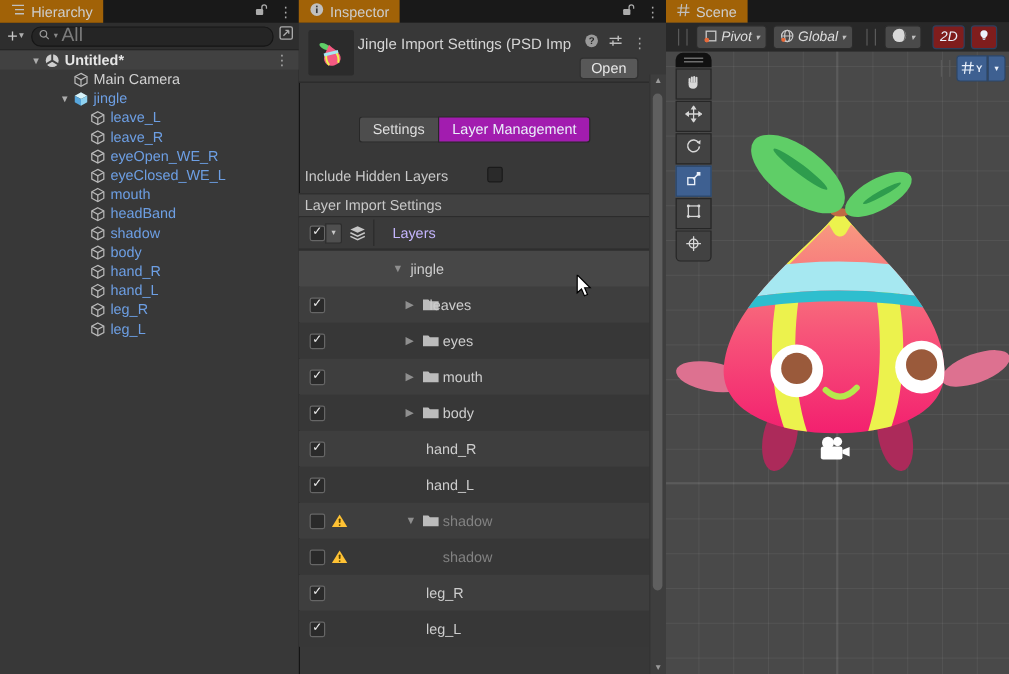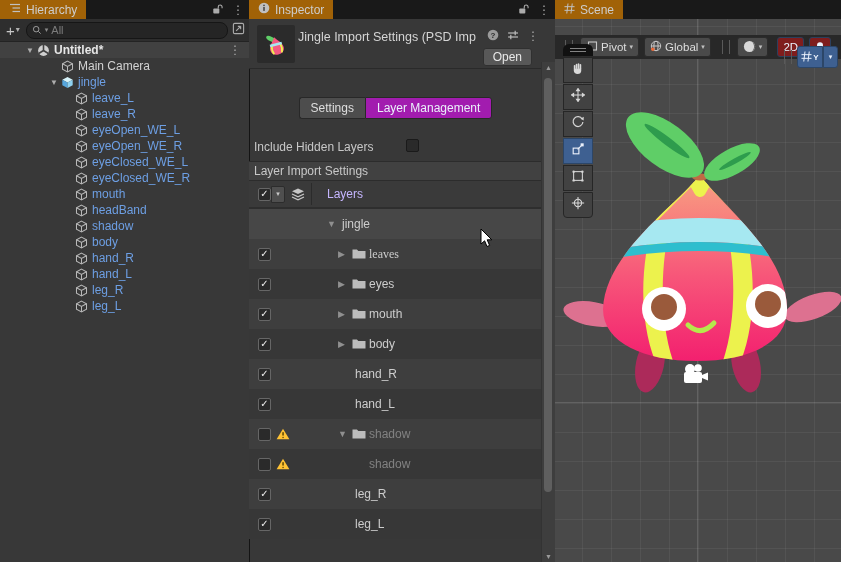--- a/index.html
+++ b/index.html
@@ -13,21 +13,21 @@
   .tabbar{height:19px;background:#191919;display:flex;align-items:stretch;position:relative;}
   .tab{display:flex;align-items:center;gap:5px;padding:0 9px;font-size:12px;color:#CDCDCD;background:#a16207;}
   .tab.inactive{background:#2B2B2B;color:#9C9C9C;margin-left:2px;margin-top:24px;}
   .tabbar-right{position:absolute;right:5px;top:0;bottom:0;display:flex;align-items:center;gap:9px;}
   .kebab{color:#ABABAB;font-size:12px;line-height:1;}
   
   .h-toolbar{height:22px;background:#2E2E2E;border-bottom:1px solid #232323;display:flex;align-items:center;padding:0 4px;gap:4px;}
   .add-btn{display:flex;align-items:center;color:#C8C8C8;font-size:15px;line-height:1;padding:0 2px;}
   .add-btn .dd{font-size:8px;color:#AFAFAF;margin-left:1px;}
   .search-box{flex:1;height:15px;background:#252525;border:1px solid #161616;border-radius:8px;display:flex;align-items:center;padding:0 5px;gap:3px;}
-  .search-box .ph{font-size:11px;color:#7C7C7C;}
+  .search-box .ph{font-size:16px;color:#7C7C7C;}
   .search-box .dd{font-size:7px;color:#8A8A8A;}
   .tree{font-size:12px;}
   .h-row{height:16px;display:flex;align-items:center;white-space:nowrap;}
   .h-row .arrow{width:12px;font-size:8px;color:#ADADAD;text-align:center;flex:none;}
   .h-row .icon{width:15px;flex:none;display:flex;align-items:center;justify-content:center;}
   .h-row .lbl{margin-left:3px;color:#D2D2D2;}
   .h-row .lbl.blue{color:#6D9FE4;}
   .scene-row{background:#414141;position:relative;}
   .scene-row .lbl{color:#E6E6E6;font-weight:bold;}
   .scene-row .kebab{position:absolute;right:8px;}
@@ -67,21 +67,21 @@
   .insp-scroll .up{position:absolute;top:2px;left:0;right:0;text-align:center;font-size:7px;color:#9A9A9A;}
   .insp-scroll .down{position:absolute;bottom:2px;left:0;right:0;text-align:center;font-size:7px;color:#9A9A9A;}
   .insp-scroll .thumbbar{position:absolute;top:16px;left:2px;width:8px;height:414px;background:#5F5F5F;border-radius:4px;}
   
   .scene-content{position:absolute;left:0;right:0;top:19px;bottom:0;background:#494949;
     background-image:linear-gradient(rgba(255,255,255,0.055) 1px,transparent 1px),
                      linear-gradient(90deg,rgba(255,255,255,0.055) 1px,transparent 1px);
     background-size:29px 29px;background-position:27px 7px;overflow:hidden;}
   .axis-v{position:absolute;left:142px;top:0;bottom:0;width:1px;background:rgba(255,255,255,0.14);}
   .axis-h{position:absolute;top:383px;left:0;right:0;height:1px;background:rgba(255,255,255,0.14);}
-  .scene-toolbar{position:absolute;left:0;right:0;top:16px;height:24px;background:#282828;display:flex;align-items:center;padding:0 8px;gap:5px;box-sizing:border-box;}
+  .scene-toolbar{position:absolute;left:0;right:0;top:0;height:24px;background:#282828;display:flex;align-items:center;padding:0 8px;gap:5px;box-sizing:border-box;font-style:italic;}
   .tb-handle{width:6px;height:14px;border-left:1px solid #5A5A5A;border-right:1px solid #5A5A5A;margin:0 2px;}
   .tb-btn{height:18px;background:#4A4A4A;border:1px solid #2B2B2B;border-radius:3px;display:flex;align-items:center;gap:3px;
           padding:0 5px;font-size:11.5px;color:#DDDDDD;}
   .tb-btn .dd{font-size:7px;color:#C0C0C0;}
   .tb-btn.blue{background:#7f1d1d;border-color:#2C3F5C;color:#EAF1FC;}
   .toolstrip{position:absolute;left:8px;top:25px;width:30px;}
   .ts-handle{height:12px;background:#111;border-radius:6px 6px 0 0;display:flex;flex-direction:column;justify-content:center;gap:2px;padding:0 7px;}
   .ts-handle i{display:block;height:1px;background:#848484;}
   .ts-btn{height:24px;background:#424242;border:1px solid #262626;display:flex;align-items:center;justify-content:center;margin-top:1px;}
   .ts-btn.sel{background:#3E6091;border-color:#2C4668;}
@@ -214,63 +214,35 @@
             <span class="arrow"></span>
             <span class="icon">
               <svg viewBox="0 0 14 14" width="13" height="13">
                 <g fill="none" stroke="#B9B9B9" stroke-width="1.1">
                   <polygon points="7,1.2 12.4,4.1 12.4,9.9 7,12.8 1.6,9.9 1.6,4.1"></polygon>
                   <polyline points="1.6,4.1 7,7 12.4,4.1"></polyline>
                   <line x1="7" y1="7" x2="7" y2="12.8"></line>
                 </g>
               </svg>
             </span>
-            <span class="lbl blue">eyeOpen_WE_L</span>
-          </div>
-          <div class="h-row">
-            <span style="width: 62px; flex: 0 0 auto;"></span>
-            <span class="arrow"></span>
-            <span class="icon">
-              <svg viewBox="0 0 14 14" width="13" height="13">
-                <g fill="none" stroke="#B9B9B9" stroke-width="1.1">
-                  <polygon points="7,1.2 12.4,4.1 12.4,9.9 7,12.8 1.6,9.9 1.6,4.1"></polygon>
-                  <polyline points="1.6,4.1 7,7 12.4,4.1"></polyline>
-                  <line x1="7" y1="7" x2="7" y2="12.8"></line>
-                </g>
-              </svg>
-            </span>
             <span class="lbl blue">eyeOpen_WE_R</span>
           </div>
           <div class="h-row">
             <span style="width: 62px; flex: 0 0 auto;"></span>
             <span class="arrow"></span>
             <span class="icon">
               <svg viewBox="0 0 14 14" width="13" height="13">
                 <g fill="none" stroke="#B9B9B9" stroke-width="1.1">
                   <polygon points="7,1.2 12.4,4.1 12.4,9.9 7,12.8 1.6,9.9 1.6,4.1"></polygon>
                   <polyline points="1.6,4.1 7,7 12.4,4.1"></polyline>
                   <line x1="7" y1="7" x2="7" y2="12.8"></line>
                 </g>
               </svg>
             </span>
             <span class="lbl blue">eyeClosed_WE_L</span>
-          </div>
-          <div class="h-row">
-            <span style="width: 62px; flex: 0 0 auto;"></span>
-            <span class="arrow"></span>
-            <span class="icon">
-              <svg viewBox="0 0 14 14" width="13" height="13">
-                <g fill="none" stroke="#B9B9B9" stroke-width="1.1">
-                  <polygon points="7,1.2 12.4,4.1 12.4,9.9 7,12.8 1.6,9.9 1.6,4.1"></polygon>
-                  <polyline points="1.6,4.1 7,7 12.4,4.1"></polyline>
-                  <line x1="7" y1="7" x2="7" y2="12.8"></line>
-                </g>
-              </svg>
-            </span>
-            <span class="lbl blue">eyeClosed_WE_R</span>
           </div>
           <div class="h-row">
             <span style="width: 62px; flex: 0 0 auto;"></span>
             <span class="arrow"></span>
             <span class="icon">
               <svg viewBox="0 0 14 14" width="13" height="13">
                 <g fill="none" stroke="#B9B9B9" stroke-width="1.1">
                   <polygon points="7,1.2 12.4,4.1 12.4,9.9 7,12.8 1.6,9.9 1.6,4.1"></polygon>
                   <polyline points="1.6,4.1 7,7 12.4,4.1"></polyline>
                   <line x1="7" y1="7" x2="7" y2="12.8"></line>
@@ -469,21 +441,21 @@
           <span class="lbl" style="left: 93px;">jingle</span>
         </div>
         <div class="l-row" style="background: rgb(62, 62, 62);">
           <span class="checkbox">✓</span>
           <span class="arrow" style="left: 89px;">▶</span>
           <span class="folder" style="left: 103px;">
             <svg viewBox="0 0 14 12" width="14" height="12">
               <path d="M0.5,1.5 h4.4 l1.4,1.6 h7.2 v7.4 h-13 Z" fill="#BCBCBC"></path>
             </svg>
           </span>
-          <span class="lbl" style="left: 120px; font-family: Liberation Serif, serif;">leaves</span>
+          <span class="lbl" style="left: 109px;">leaves</span>
         </div>
         <div class="l-row" style="background: rgb(55, 55, 55);">
           <span class="checkbox">✓</span>
           <span class="arrow" style="left: 89px;">▶</span>
           <span class="folder" style="left: 103px;">
             <svg viewBox="0 0 14 12" width="14" height="12">
               <path d="M0.5,1.5 h4.4 l1.4,1.6 h7.2 v7.4 h-13 Z" fill="#BCBCBC"></path>
             </svg>
           </span>
           <span class="lbl" style="left: 120px;">eyes</span>

